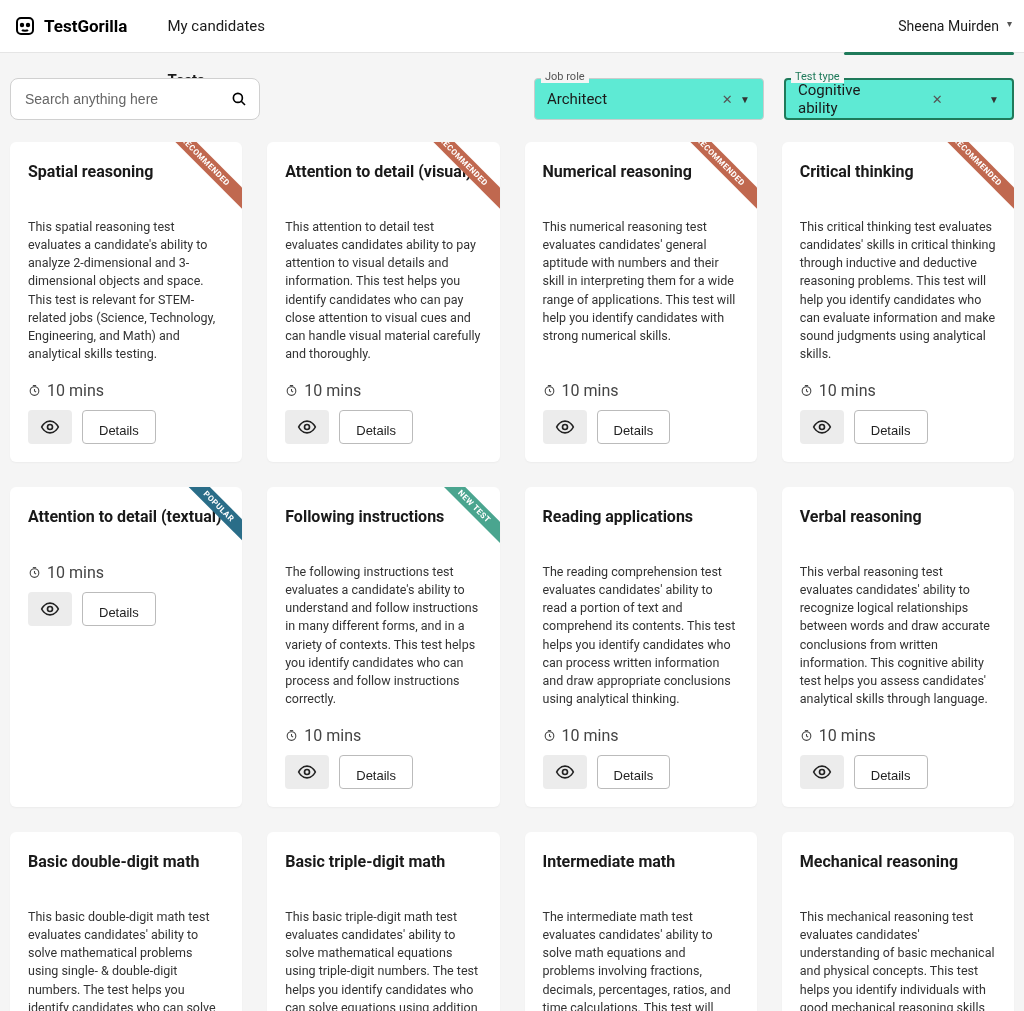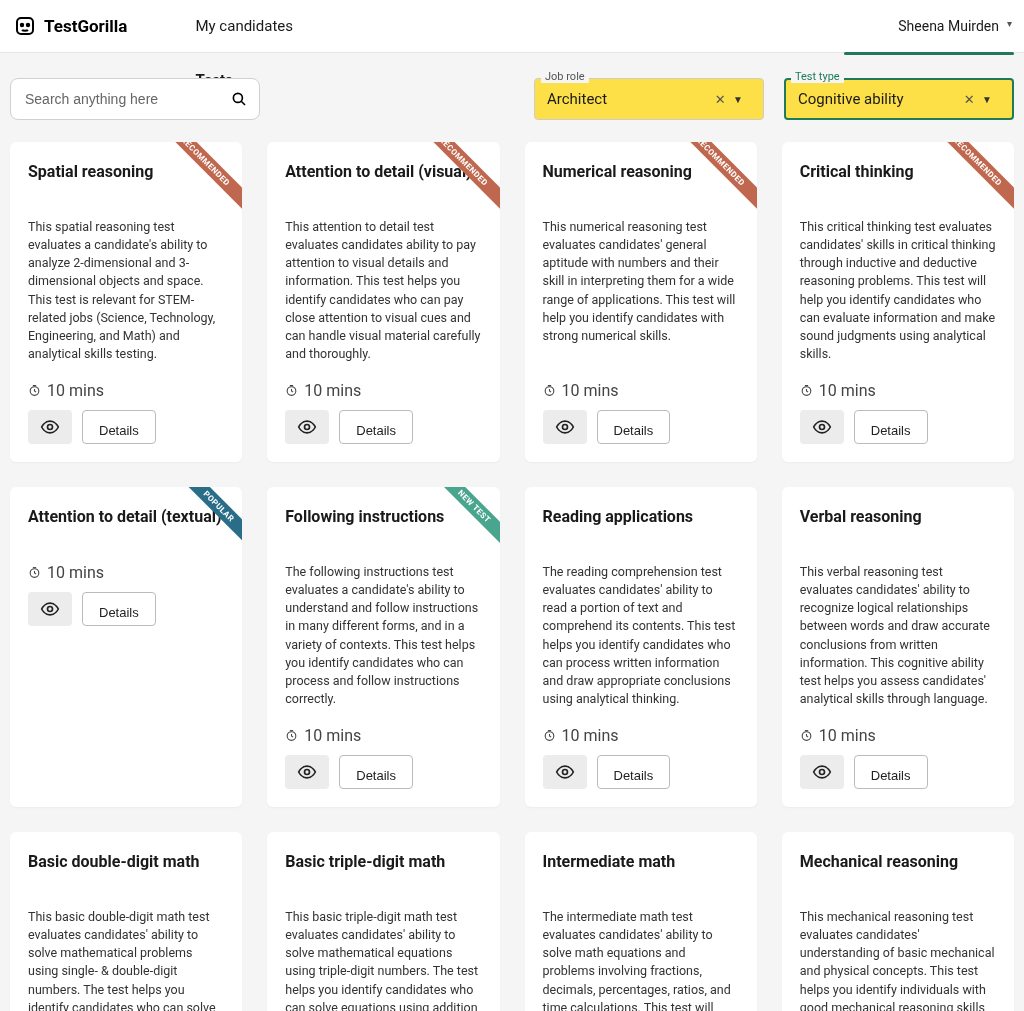--- a/index.html
+++ b/index.html
@@ -9,21 +9,20 @@
     color: #1a1a1a;
     width: 1024px;
   }
   .topbar {
     background: #fff;
     border-bottom: 1px solid #e5e5e5;
     height: 53px;
     display: flex;
     align-items: center;
     padding: 14px 12px;
-    gap: 28px;
   }
   .logo {
     display: flex;
     align-items: center;
     font-weight: 700;
     font-size: 17px;
     color: #000;
     gap: 6px;
     margin-right: 40px;
   }
@@ -98,29 +97,30 @@
     background: #f5f5f5;
     padding: 0 4px;
     font-size: 11px;
     color: #555;
   }
   .select-box {
     width: 100%;
     height: 42px;
     border: 1px solid #ccc;
     border-radius: 4px;
-    background: #fde047;
-    display: flex;
-    align-items: center;
-    padding: 0 20px 0 12px;
+    background: #5eead4;
+    display: flex;
+    align-items: center;
+    padding: 0 13px 0 12px;
     font-size: 15px;
     color: #1a1a1a;
   }
   .select-wrap.active .select-box {
     border: 2px solid #1f7a5a;
+    gap: 39px;
   }
   .select-wrap.active .select-label {
     color: #1f7a5a;
   }
   .sel-val { flex: 1; }
   .sel-caret { color:#333; font-size:10px; }
   .sel-clear {
     width:18px;height:18px;font-size:13px;color:#555;margin-right:4px;
     display:flex;align-items:center;justify-content:center;cursor:pointer;
   }

